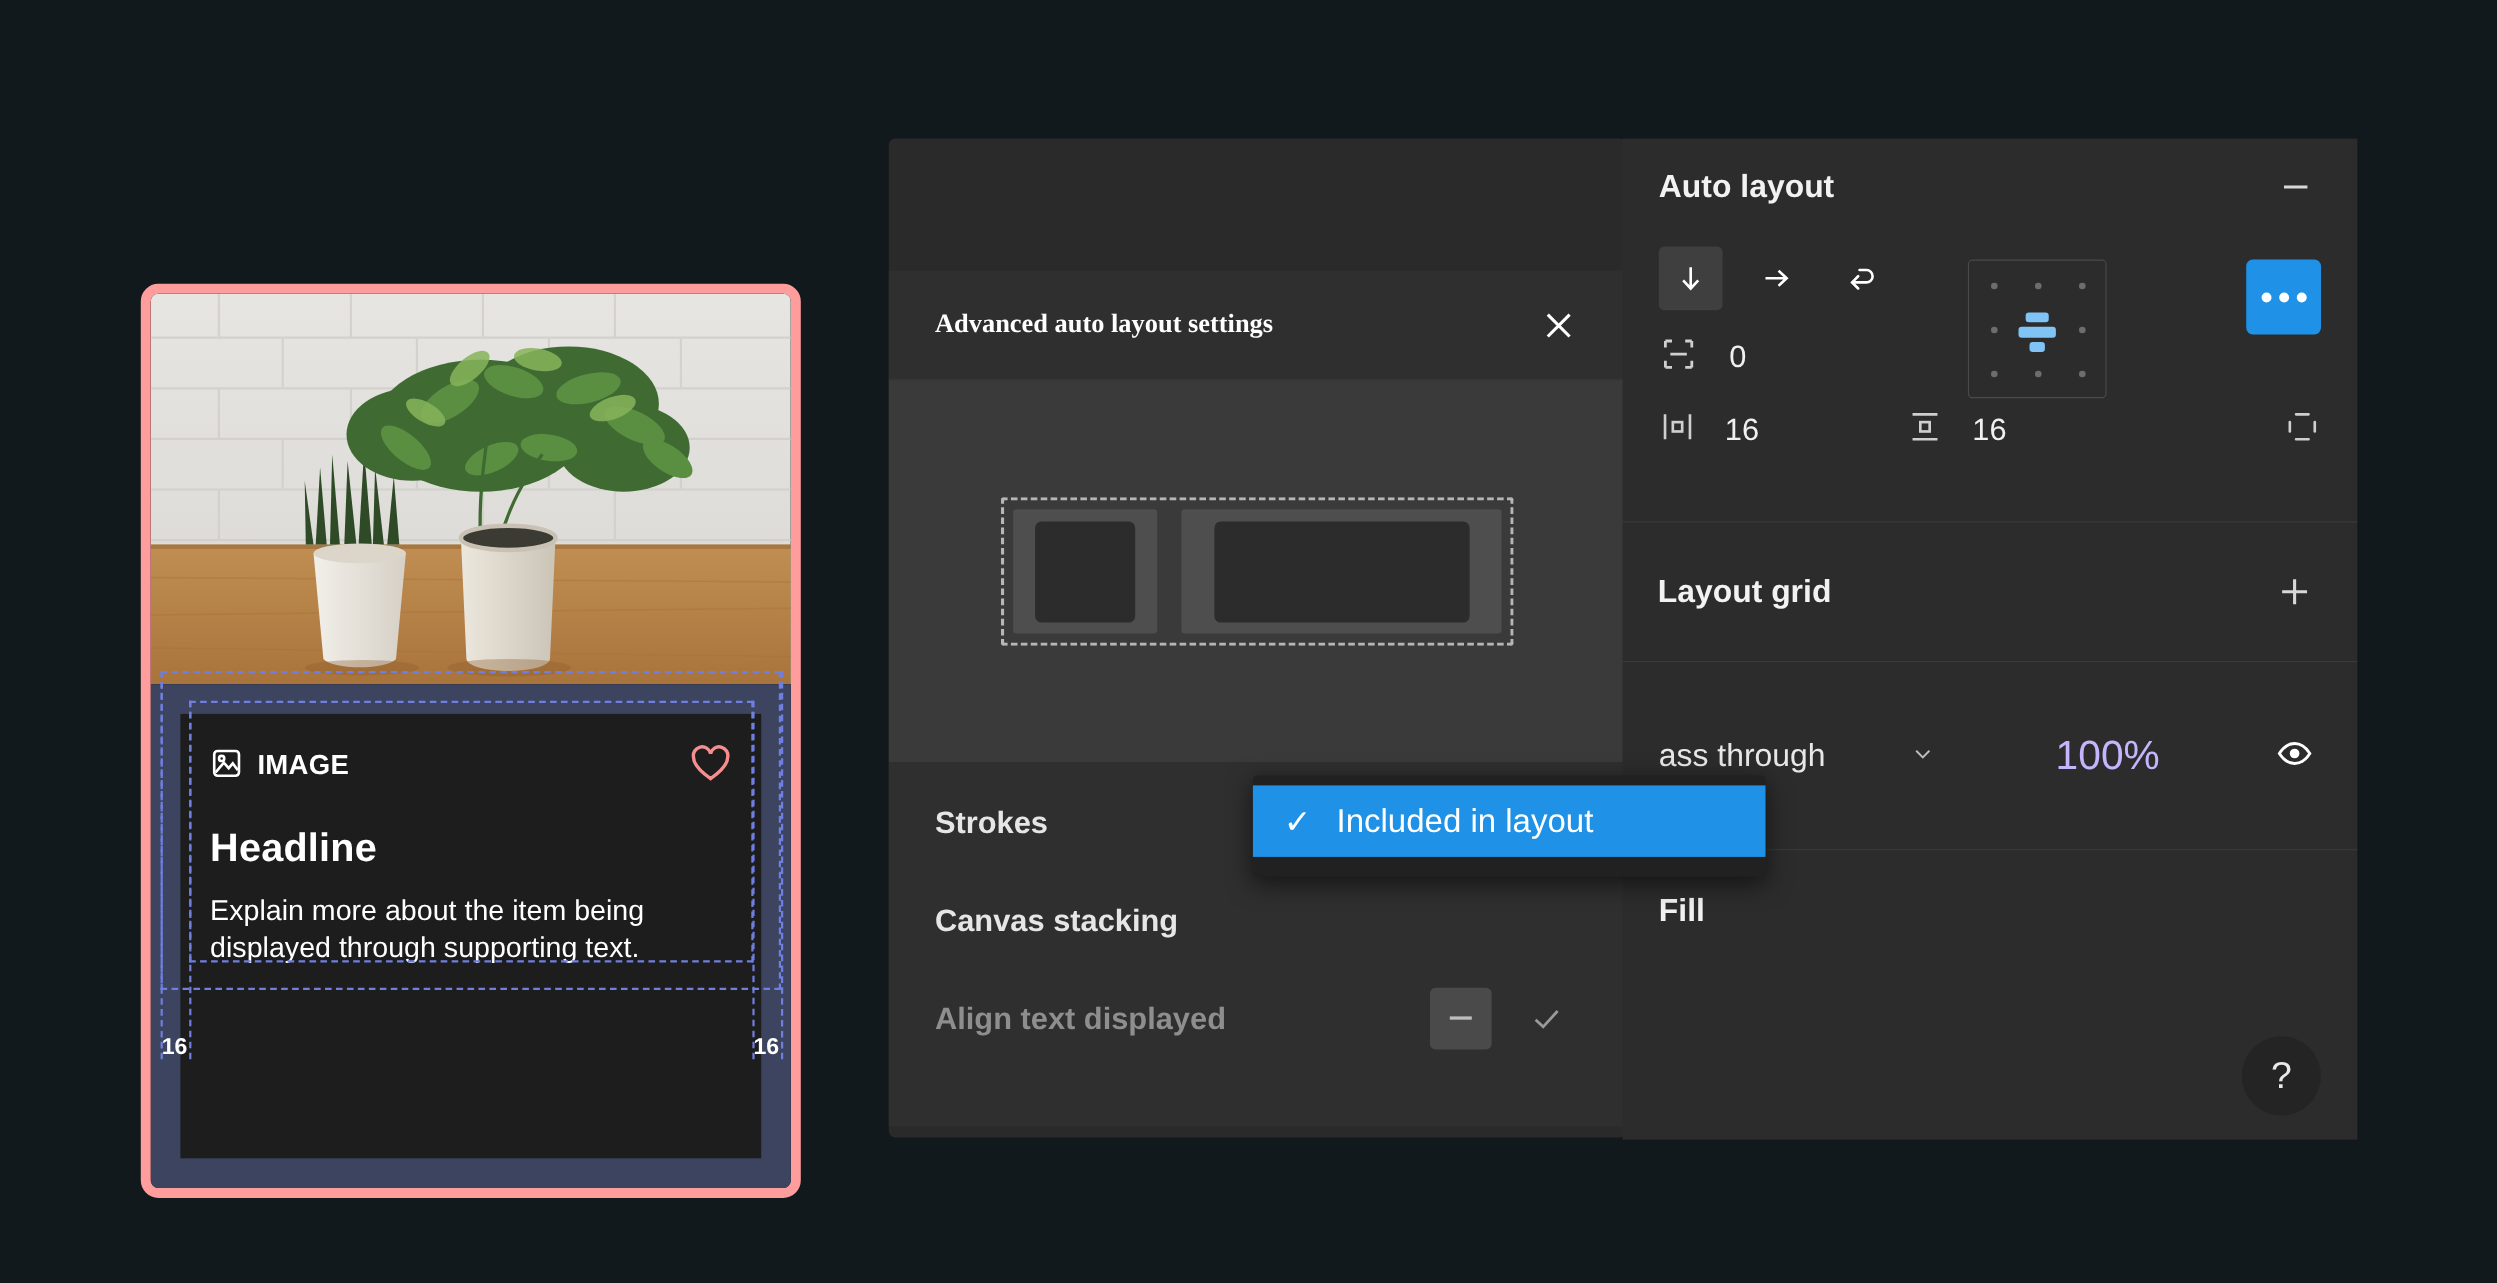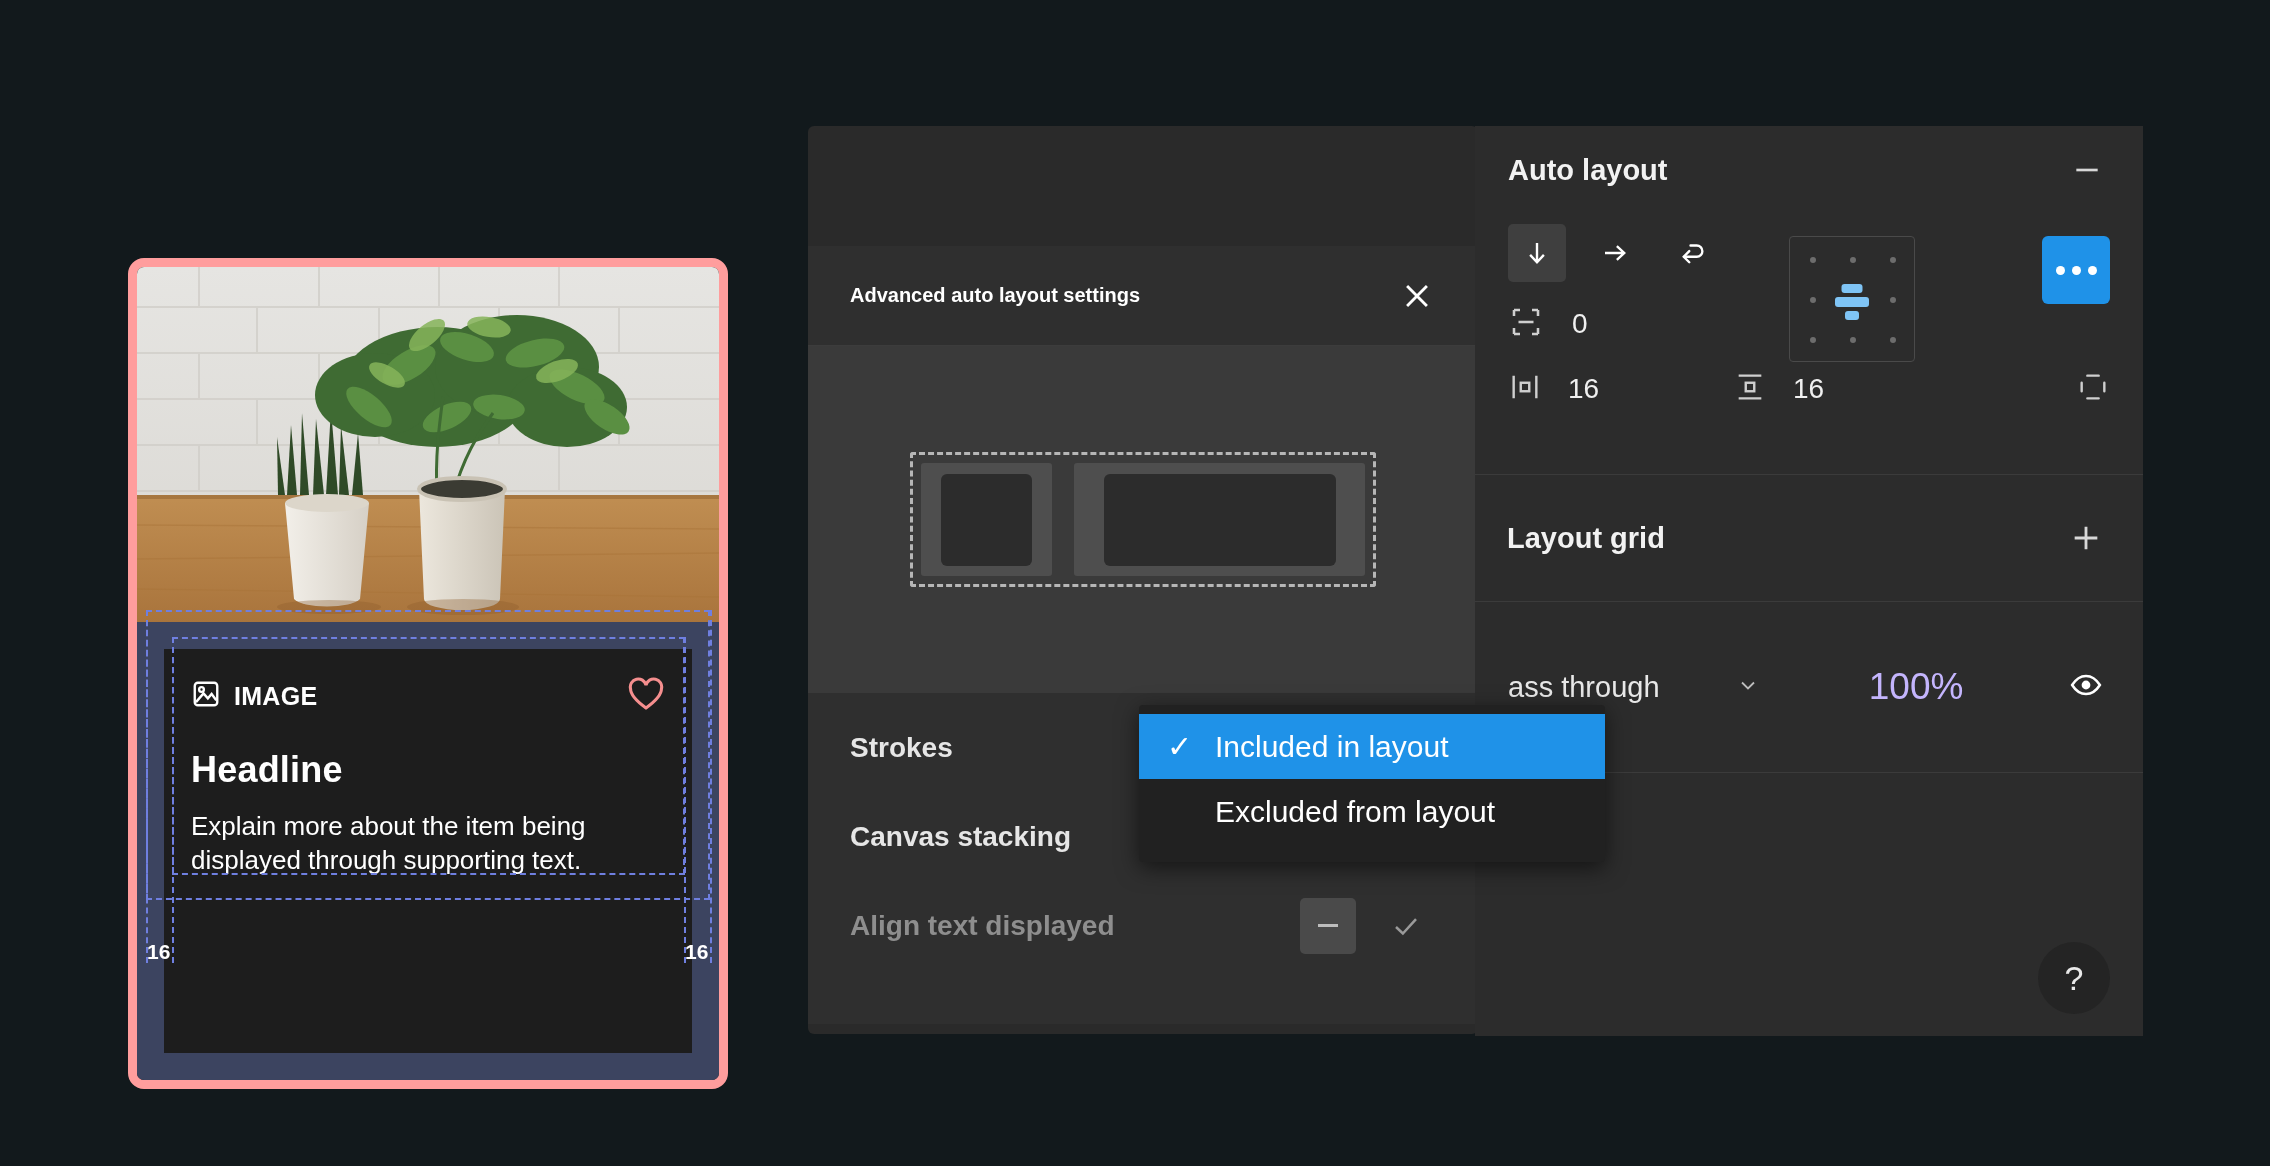--- a/index.html
+++ b/index.html
@@ -60,21 +60,21 @@
     background: #2f2f2f; border-radius: 4px;
     display: flex; flex-direction: column;
   }
   .modal-head {
     height: 100px; flex: 0 0 100px;
     display: flex; align-items: center; justify-content: space-between;
     padding: 0 44px 0 42px;
     background: #2f2f2f;
     border-bottom: 1px solid #3c3c3c;
   }
-  .modal-title { color: #fff; font-size: 20px; font-weight: bold; }
+  .modal-title { color: #fff; font-size: 24px; font-weight: bold; font-family: Liberation Serif, serif; }
   .icon-btn { background: none; border: 0; cursor: pointer; line-height: 0; }
   .modal-preview {
     flex: 0 0 347px;
     background: #3a3a3a;
     display: flex; align-items: center; justify-content: center;
   }
   .prev-outline {
     width: 466px; height: 135px;
     border: 3px dashed #b6b6b6; border-radius: 3px;
     display: flex; align-items: center; gap: 22px;
@@ -488,19 +488,15 @@
     </div>
 
     <button class="help-btn">?</button>
   </div>
 
   <div class="dropdown">
     <div class="dd-item sel">
       <span class="dd-check">✓</span>
       <span>Included in layout</span>
     </div>
-    <div class="dd-item">
-      <span class="dd-check"></span>
-      <span>Excluded from layout</span>
-    </div>
   </div>
 
 </div>
 
 </body></html>

